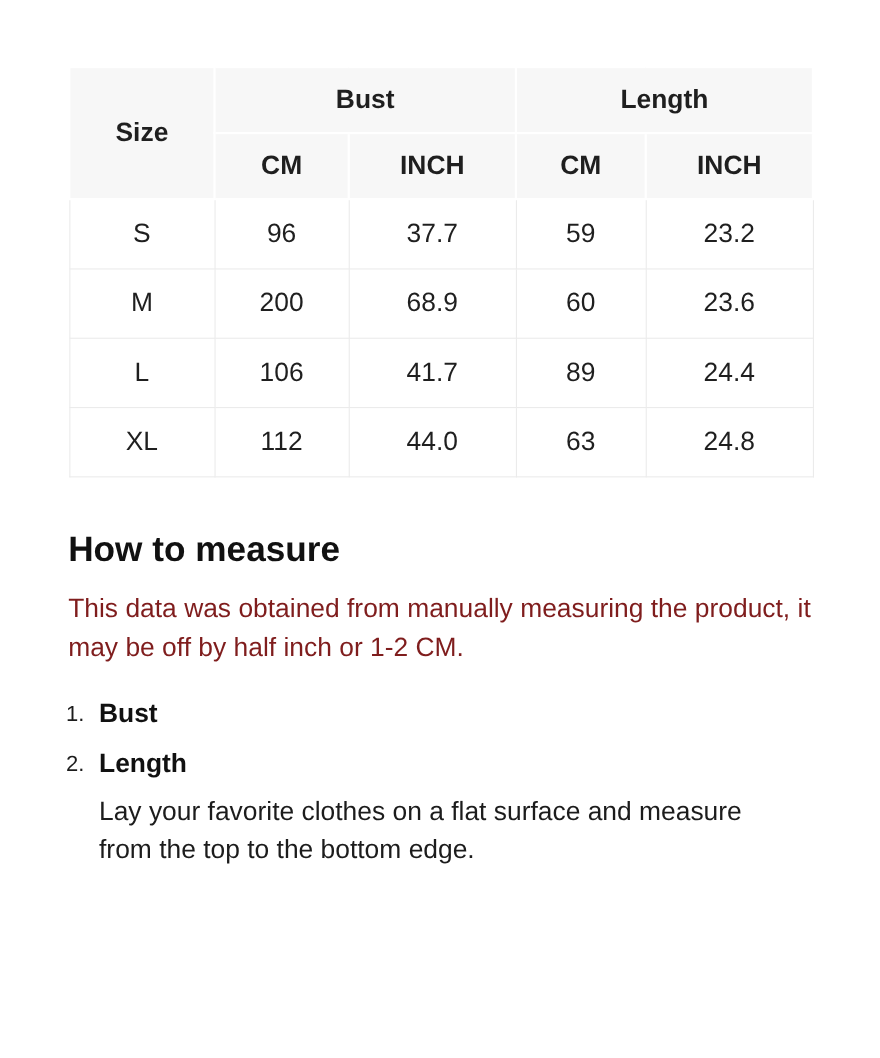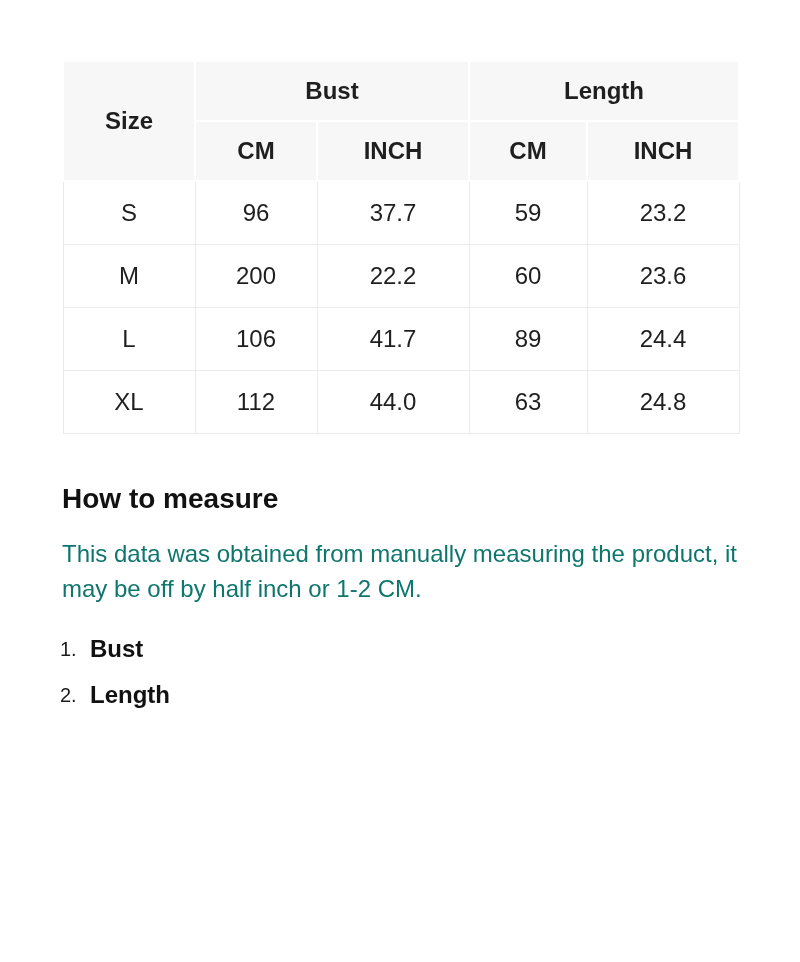--- a/index.html
+++ b/index.html
@@ -42,30 +42,30 @@
     border: 1px solid #ebebeb;
     background: #ffffff;
     height: 63px;
     vertical-align: middle;
     color: #1f1f1f;
   }
 
   
   .howto-heading {
     margin-top: 46px;
-    font-size: 28px;
+    font-size: 32px;
     line-height: 38px;
     font-weight: bold;
     color: #111111;
   }
   .howto-intro {
     margin-top: 18px;
     font-size: 24px;
     line-height: 35px;
-    color: #0f766e;
+    color: #7f1d1d;
   }
   ol.measure-list {
     list-style: none;
     margin-top: 28px;
   }
   ol.measure-list li {
     position: relative;
     padding-left: 28px;
   }
   ol.measure-list li + li {
@@ -122,21 +122,21 @@
       <tr>
         <td>S</td>
         <td>96</td>
         <td>37.7</td>
         <td>59</td>
         <td>23.2</td>
       </tr>
       <tr>
         <td>M</td>
         <td>200</td>
-        <td>22.2</td>
+        <td>68.9</td>
         <td>60</td>
         <td>23.6</td>
       </tr>
       <tr>
         <td>L</td>
         <td>106</td>
         <td>41.7</td>
         <td>89</td>
         <td>24.4</td>
       </tr>
@@ -155,16 +155,17 @@
   <p class="howto-intro">This data was obtained from manually measuring the product, it may be off by half inch or 1-2 CM.</p>
 
   <ol class="measure-list">
     <li>
       <span class="item-number">1.</span>
       <div class="item-term">Bust</div>
     </li>
     <li>
       <span class="item-number">2.</span>
       <div class="item-term">Length</div>
+      <div class="item-desc">Lay your favorite clothes on a flat surface and measure from the top to the bottom edge.</div>
     </li>
   </ol>
 
 </div>
 
 </body></html>

